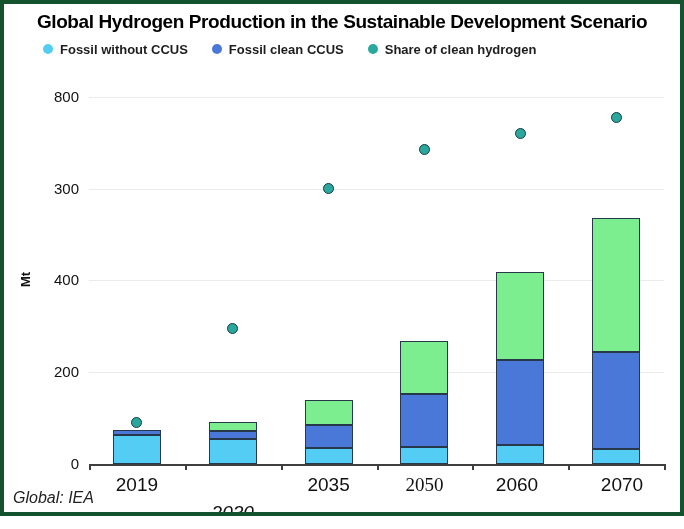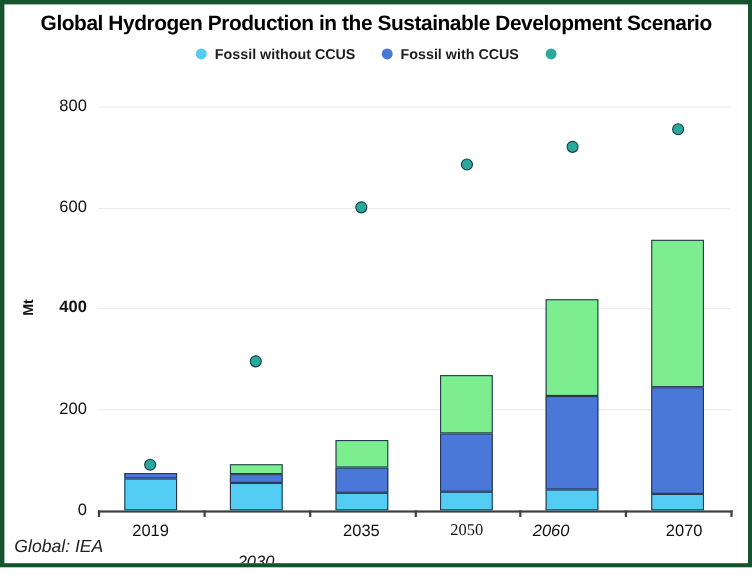--- a/index.html
+++ b/index.html
@@ -12,40 +12,40 @@
     font-family:"Liberation Sans", sans-serif;
     overflow:hidden;
   }
   .titleblock{padding-top:7px;text-align:center;}
   .title-line{
     font-size:19px;font-weight:bold;color:#000;
     line-height:1.15;letter-spacing:-0.4px;
   }
   .legend{
     margin-top:9px;
-    display:flex;justify-content:center;align-items:center;gap:24px;
-    font-size:13px;font-weight:600;color:#1d1d1d;
+    display:flex;align-items:center;gap:24px;
+    font-size:13px;font-weight:600;color:#1d1d1d;padding-left:39px;
   }
   .legend-item{display:flex;align-items:center;gap:7px;}
   .legend-dot{width:10px;height:10px;border-radius:50%;}
   .layer{position:absolute;left:0;top:0;width:678px;height:523px;}
   .gridline{position:absolute;height:1px;background:#ebebeb;}
   .ytick{
     position:absolute;width:44px;text-align:right;
     font-size:15px;color:#111;height:16px;line-height:16px;
   }
   .ylab{
     position:absolute;font-size:13px;font-weight:bold;color:#111;
     transform:rotate(-90deg);transform-origin:center;
   }
   .xaxis{position:absolute;background:#3f3f3f;height:2px;}
   .xtick{position:absolute;width:2px;height:6px;background:#3f3f3f;}
   .xlabel{
     position:absolute;width:80px;text-align:center;
-    font-size:15px;color:#111;
+    font-size:19px;color:#111;
   }
   .seg{
     position:absolute;box-sizing:border-box;
     border:1px solid #26384a;
   }
   .dot{
     position:absolute;width:11px;height:11px;border-radius:50%;
     box-sizing:border-box;border:1.5px solid #123d46;
   }
   .source{
@@ -62,35 +62,36 @@
     <div class="title-line">Global Hydrogen Production in the Sustainable Development Scenario</div>
   </div>
 
   <div class="legend" id="legend">
       <span class="legend-item">
         <span class="legend-dot" style="background: rgb(83, 205, 244);"></span>
         <span>Fossil without CCUS</span>
       </span>
       <span class="legend-item">
         <span class="legend-dot" style="background: rgb(74, 120, 216);"></span>
-        <span>Fossil with CCUS</span>
+        <span>Fossil clean CCUS</span>
       </span>
       <span class="legend-item">
         <span class="legend-dot" style="background: rgb(43, 168, 158);"></span>
+        <span>Share of clean hydrogen</span>
       </span>
     </div>
 
   <div class="layer" id="plot">
       <div class="ytick" style="left: 31px; top: 452px;">0</div>
       <div class="gridline" style="left: 85px; width: 575px; top: 368.2px;"></div>
       <div class="ytick" style="left: 31px; top: 360.2px;">200</div>
       <div class="gridline" style="left: 85px; width: 575px; top: 276.4px;"></div>
-      <div class="ytick" style="left: 31px; top: 268.4px; font-weight: bold;">400</div>
+      <div class="ytick" style="left: 31px; top: 268.4px;">400</div>
       <div class="gridline" style="left: 85px; width: 575px; top: 184.6px;"></div>
-      <div class="ytick" style="left: 31px; top: 176.6px;">600</div>
+      <div class="ytick" style="left: 31px; top: 176.6px;">300</div>
       <div class="gridline" style="left: 85px; width: 575px; top: 92.8px;"></div>
       <div class="ytick" style="left: 31px; top: 84.8px;">800</div>
       <div class="ylab" style="left: 14px; top: 268.4px;">Mt</div>
       <div class="xaxis" style="left: 85px; top: 460px; width: 577px;"></div>
       <div class="xtick" style="left: 85px; top: 460px;"></div>
       <div class="xtick" style="left: 180.833px; top: 460px;"></div>
       <div class="xtick" style="left: 276.667px; top: 460px;"></div>
       <div class="xtick" style="left: 372.5px; top: 460px;"></div>
       <div class="xtick" style="left: 468.333px; top: 460px;"></div>
       <div class="xtick" style="left: 564.167px; top: 460px;"></div>
@@ -110,21 +111,21 @@
       <div class="xlabel" style="left: 284.583px; top: 470px;">2035</div>
       <div class="dot" style="background: rgb(43, 168, 158); left: 319.083px; top: 179.1px;"></div>
       <div class="seg" style="left: 396.417px; width: 48px; top: 443.017px; height: 16.983px; background: rgb(83, 205, 244);"></div>
       <div class="seg" style="left: 396.417px; width: 48px; top: 390.232px; height: 52.785px; background: rgb(74, 120, 216);"></div>
       <div class="seg" style="left: 396.417px; width: 48px; top: 336.988px; height: 53.244px; background: rgb(125, 238, 144);"></div>
       <div class="xlabel" style="left: 380.417px; top: 470px; font-family: Liberation Serif, serif;">2050</div>
       <div class="dot" style="background: rgb(43, 168, 158); left: 414.917px; top: 140.085px;"></div>
       <div class="seg" style="left: 492.25px; width: 48px; top: 441.181px; height: 18.819px; background: rgb(83, 205, 244);"></div>
       <div class="seg" style="left: 492.25px; width: 48px; top: 356.266px; height: 84.915px; background: rgb(74, 120, 216);"></div>
       <div class="seg" style="left: 492.25px; width: 48px; top: 268.138px; height: 88.128px; background: rgb(125, 238, 144);"></div>
-      <div class="xlabel" style="left: 457px; top: 470px; font-style: italic;">2060</div>
+      <div class="xlabel" style="left: 473px; top: 470px;">2060</div>
       <div class="dot" style="background: rgb(43, 168, 158); left: 510.75px; top: 124.02px;"></div>
       <div class="seg" style="left: 588.083px; width: 48px; top: 444.853px; height: 15.147px; background: rgb(83, 205, 244);"></div>
       <div class="seg" style="left: 588.083px; width: 48px; top: 348.463px; height: 96.39px; background: rgb(74, 120, 216);"></div>
       <div class="seg" style="left: 588.083px; width: 48px; top: 213.976px; height: 134.487px; background: rgb(125, 238, 144);"></div>
       <div class="xlabel" style="left: 578px; top: 470px;">2070</div>
       <div class="dot" style="background: rgb(43, 168, 158); left: 606.583px; top: 107.955px;"></div>
     </div>
 
   <div class="source">Global: IEA</div>
 

